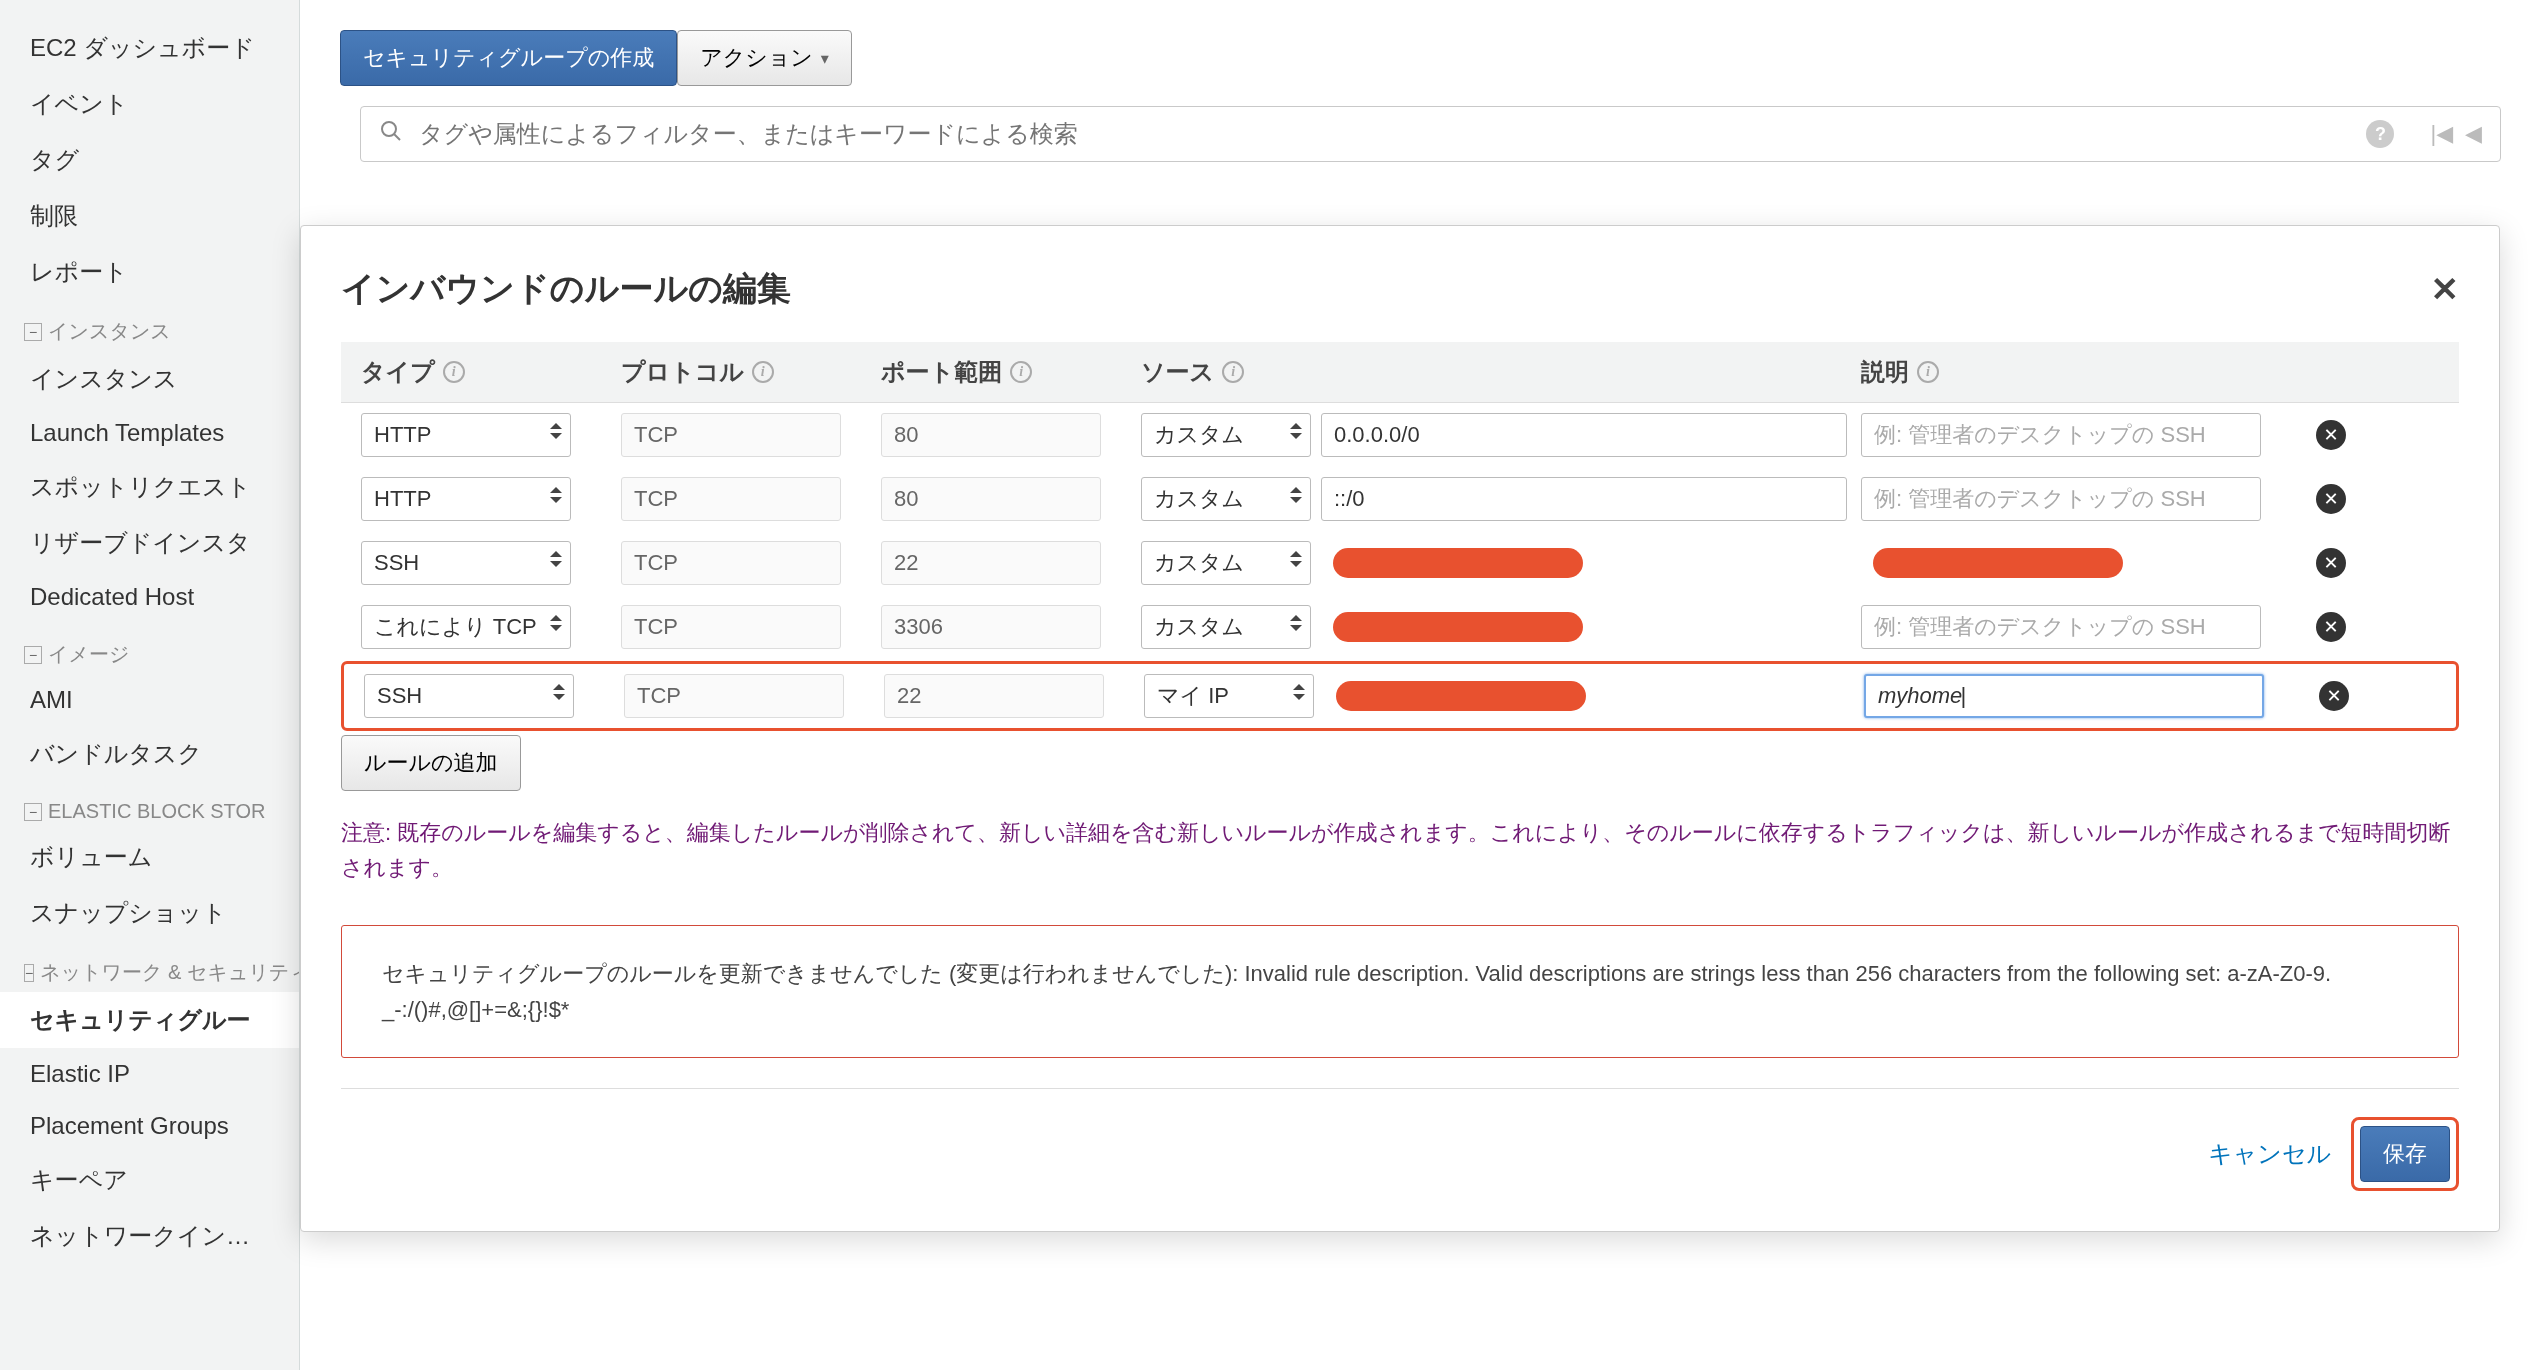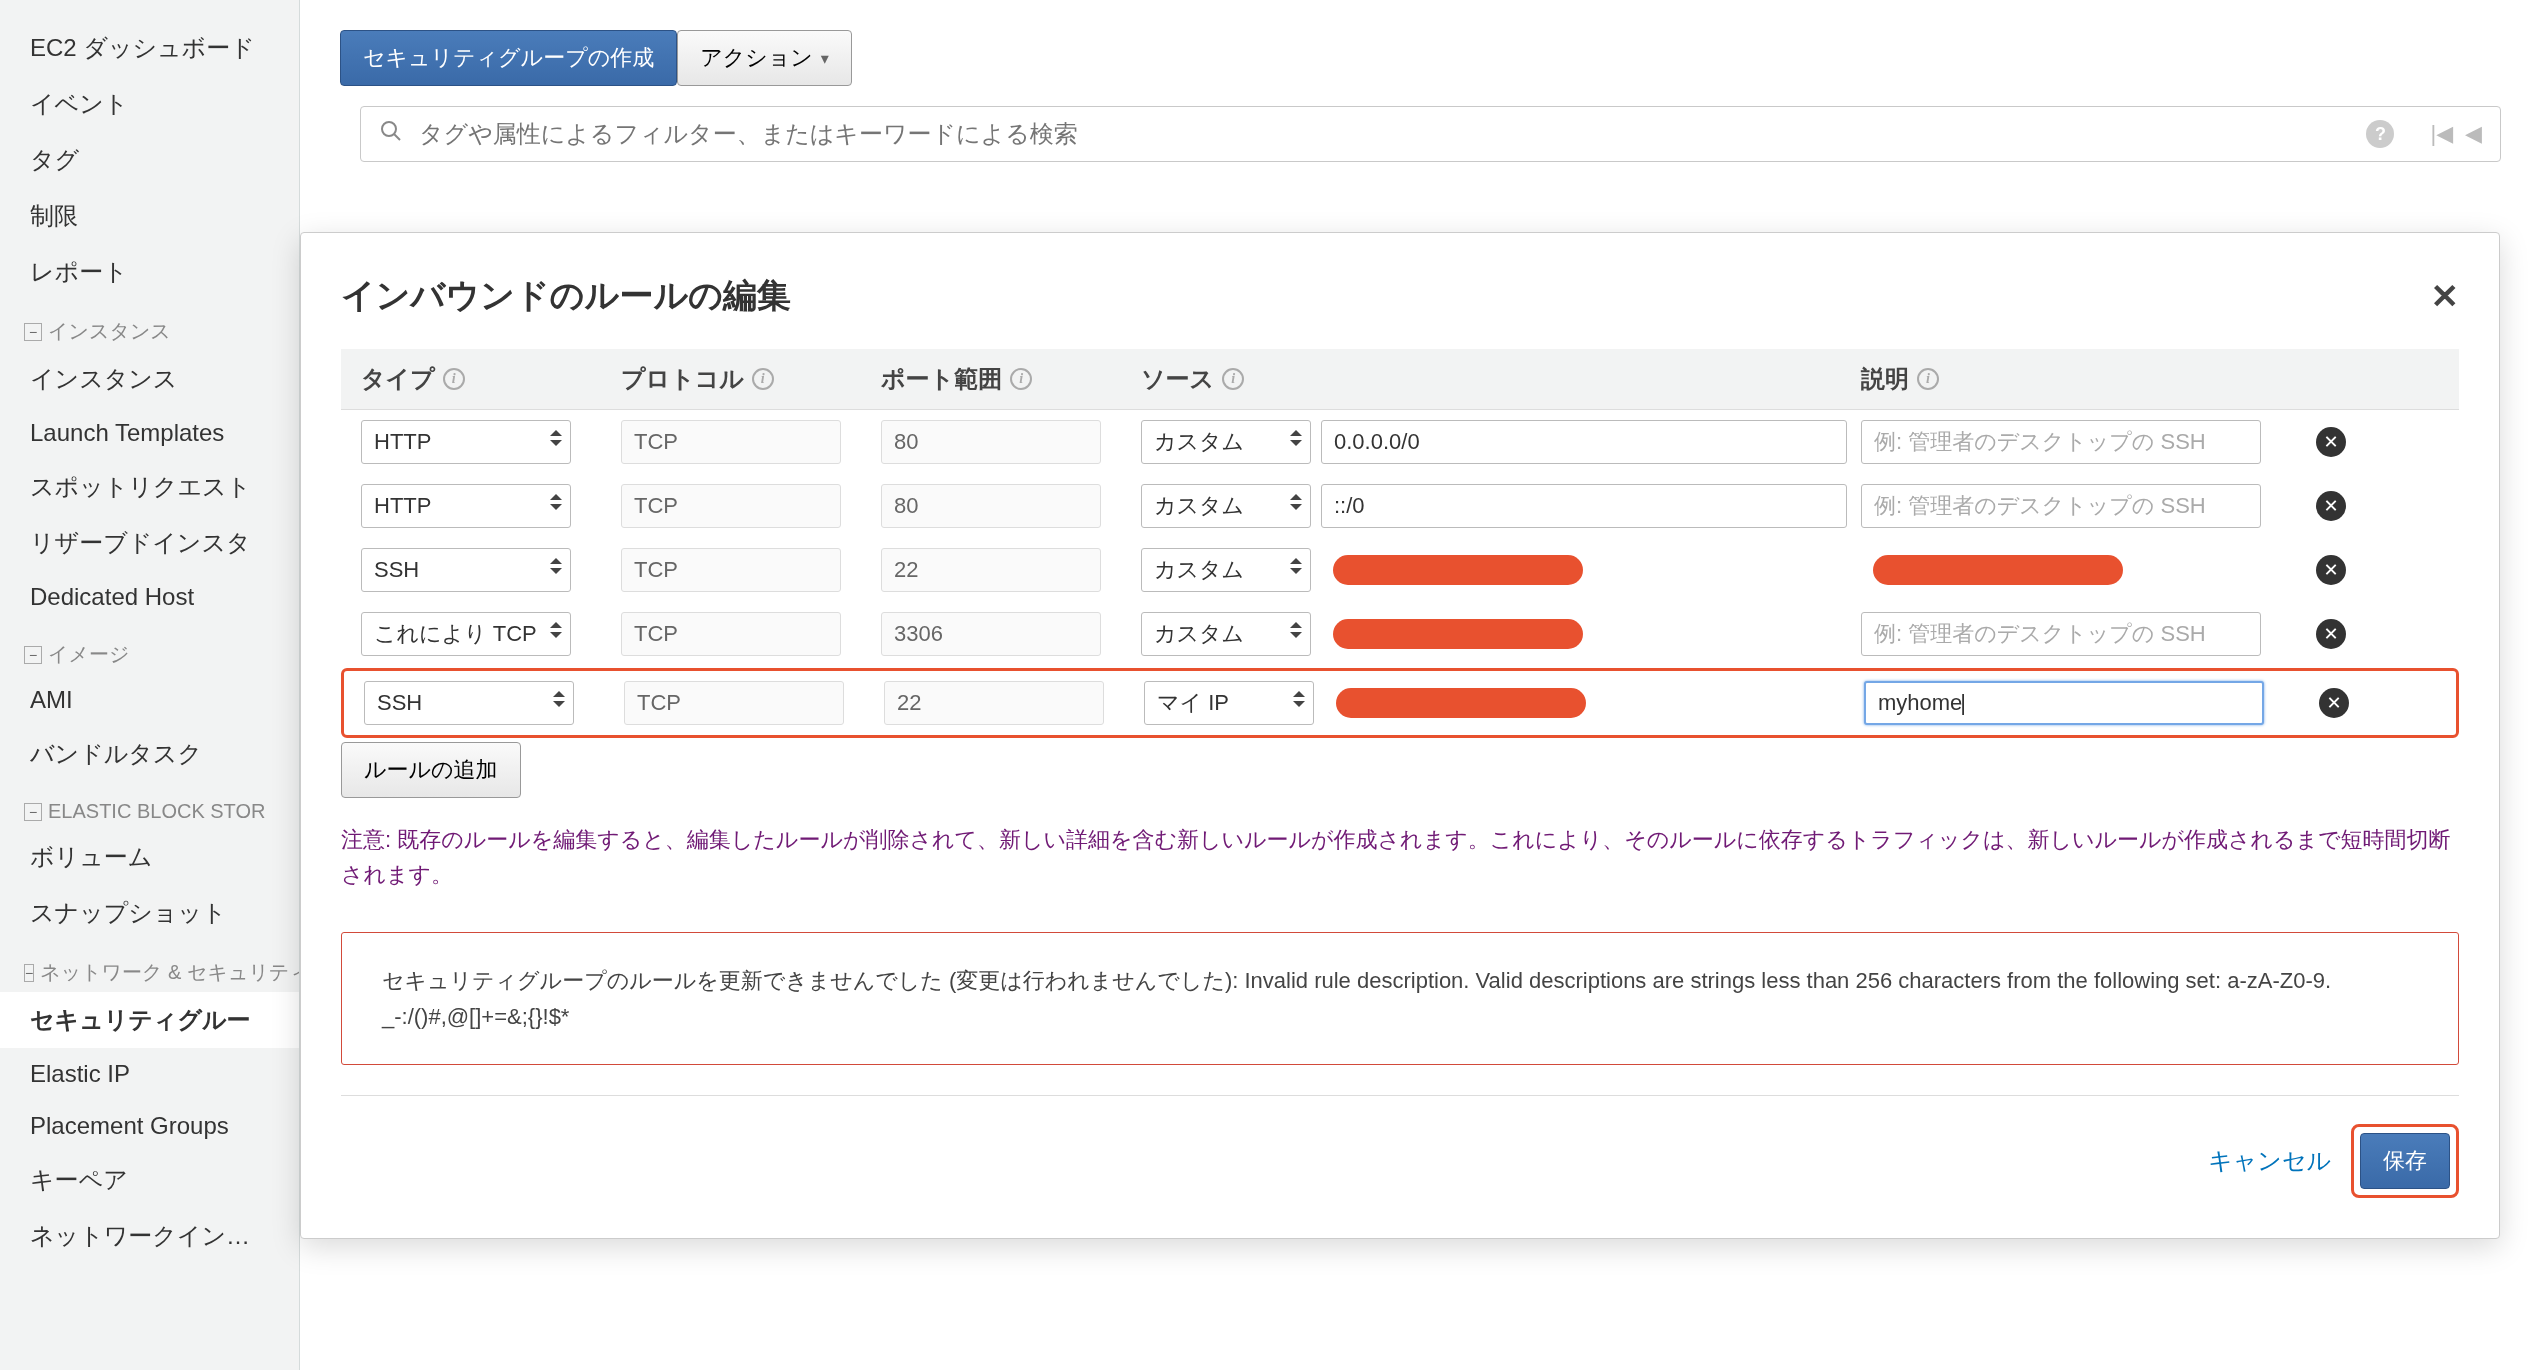--- a/index.html
+++ b/index.html
@@ -17,21 +17,21 @@
 .toolbar { padding: 30px 40px 20px; display:flex; align-items:center; }
 .btn { display:inline-flex; align-items:center; gap:8px; padding: 12px 22px; border-radius: 4px; border: 1px solid #999; background: linear-gradient(#fafafa,#e7e7e7); font-size: 22px; cursor:pointer; }
 .btn.primary { background: linear-gradient(#4a7cba,#3a6aa8); border-color:#2c5286; color:#fff; }
 .chev { font-size: 16px; color:#666; }
 
 .searchbar { margin: 0 40px 20px 60px; display:flex; align-items:center; border:1px solid #c9c9c9; background:#fff; border-radius: 4px; padding: 12px 18px; gap: 16px; }
 .search-icon { color:#888; font-size:24px; }
 .searchbar input { flex:1; border:none; outline:none; font-size:24px; color:#333; background:transparent; }
 .help-icon { width:28px; height:28px; border-radius:50%; background:#ccc; color:#fff; display:inline-flex; align-items:center; justify-content:center; font-size:18px; font-weight:bold; }
 .pager-icons { margin-left: 20px; color:#bbb; font-size:22px; display:flex; gap:12px; align-items:center; }
-.modal { position:absolute; left: 300px; top: 232px; width: 2200px; background:#fff; border:1px solid #ccc; border-radius: 4px; box-shadow: 0 8px 30px rgba(0,0,0,.15); padding: 40px; }
+.modal { position:absolute; left: 300px; top: 225px; width: 2200px; background:#fff; border:1px solid #ccc; border-radius: 4px; box-shadow: 0 8px 30px rgba(0,0,0,.15); padding: 40px; }
 .modal-title { font-size: 34px; font-weight:700; margin-bottom: 30px; display:flex; justify-content:space-between; align-items:center;}
 .close-x { font-size:34px; cursor:pointer; color:#444; }
 
 .rules-table { width:100%; }
 .rules-header { display:flex; background:#f2f3f3; padding: 14px 10px; border-bottom:1px solid #ddd; }
 .rules-header .hcell { font-size: 24px; font-weight:700; color:#444; display:flex; align-items:center; gap:8px; }
 .info-icon { width:22px; height:22px; border-radius:50%; border:2px solid #aaa; color:#aaa; display:inline-flex; align-items:center; justify-content:center; font-size:14px; font-style:italic; font-family:serif; }
 
 .col-type { width: 270px; padding-left: 10px;}
 .col-proto { width: 260px; }
@@ -241,21 +241,21 @@
             <div class="col-proto"><div class="txt ro" style="width: 220px;">TCP</div></div>
             <div class="col-port"><div class="txt ro" style="width: 220px;">22</div></div>
             <div class="col-source">
               <div class="src-wrap">
                 <div class="sel" style="width: 170px;">マイ IP</div>
                 <div class="txt input" style="flex: 1 1 0%; border: none; background: transparent;">
                   <span class="redact" style="width: 250px;"></span>
                 </div>
               </div>
             </div>
-            <div class="col-desc"><div class="txt input desc-input-focus" style="width: 400px;">myhome<span style="color: rgb(51, 51, 51); margin-left: -2px;">|</span></div></div>
+            <div class="col-desc"><div class="txt input desc-input-focus" style="width: 400px; font-style: italic;">myhome<span style="color: rgb(51, 51, 51); margin-left: -2px;">|</span></div></div>
             <div class="col-del">
               <div class="del-btn">✕</div>
             </div>
           </div>
         </div>
   </div>
 
   <div class="add-rule">
     <button class="btn">ルールの追加</button>
   </div>

